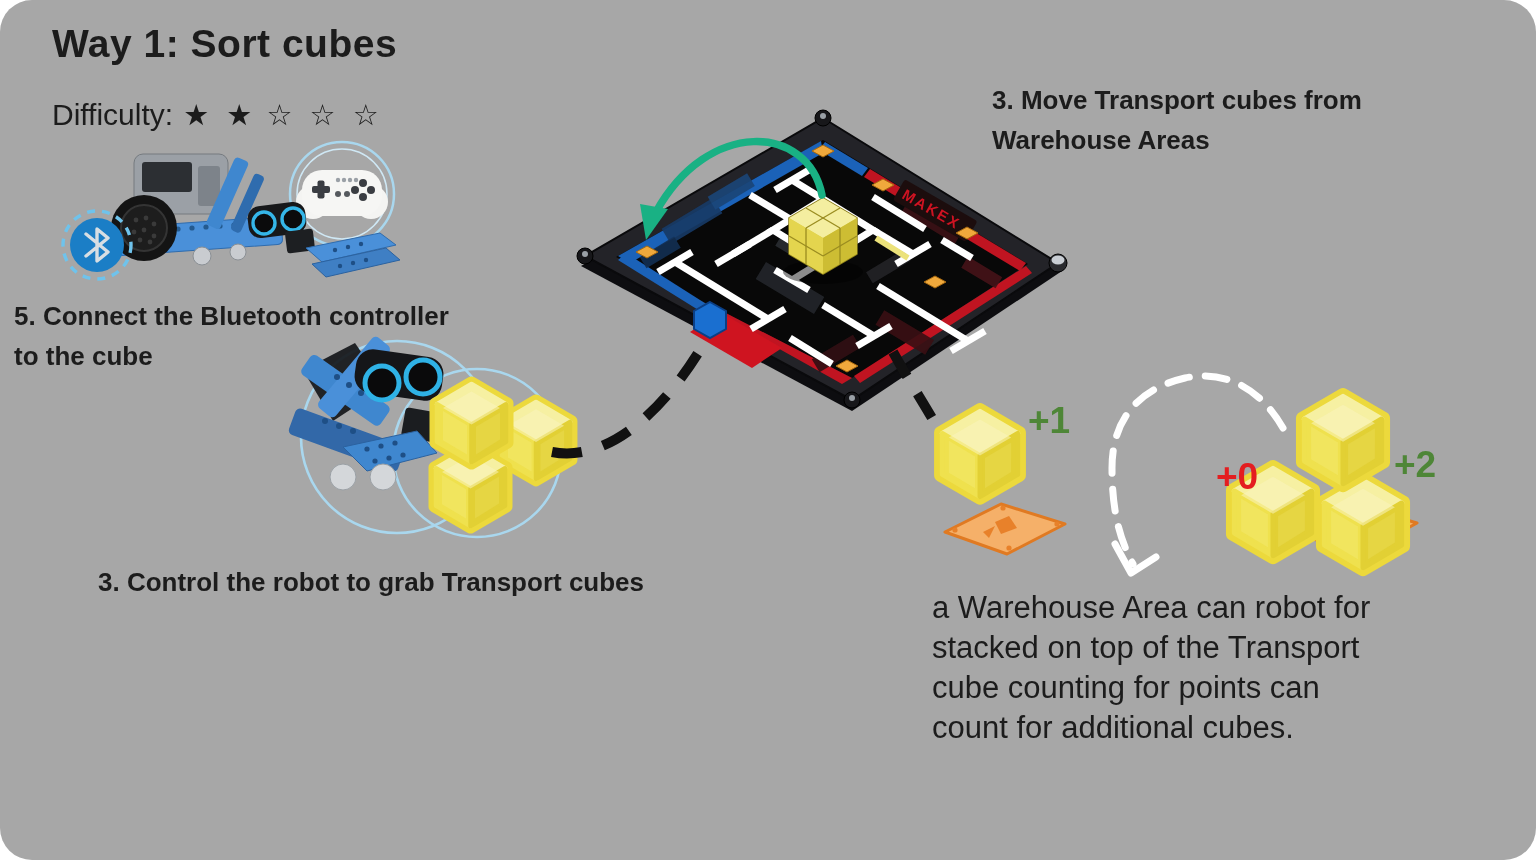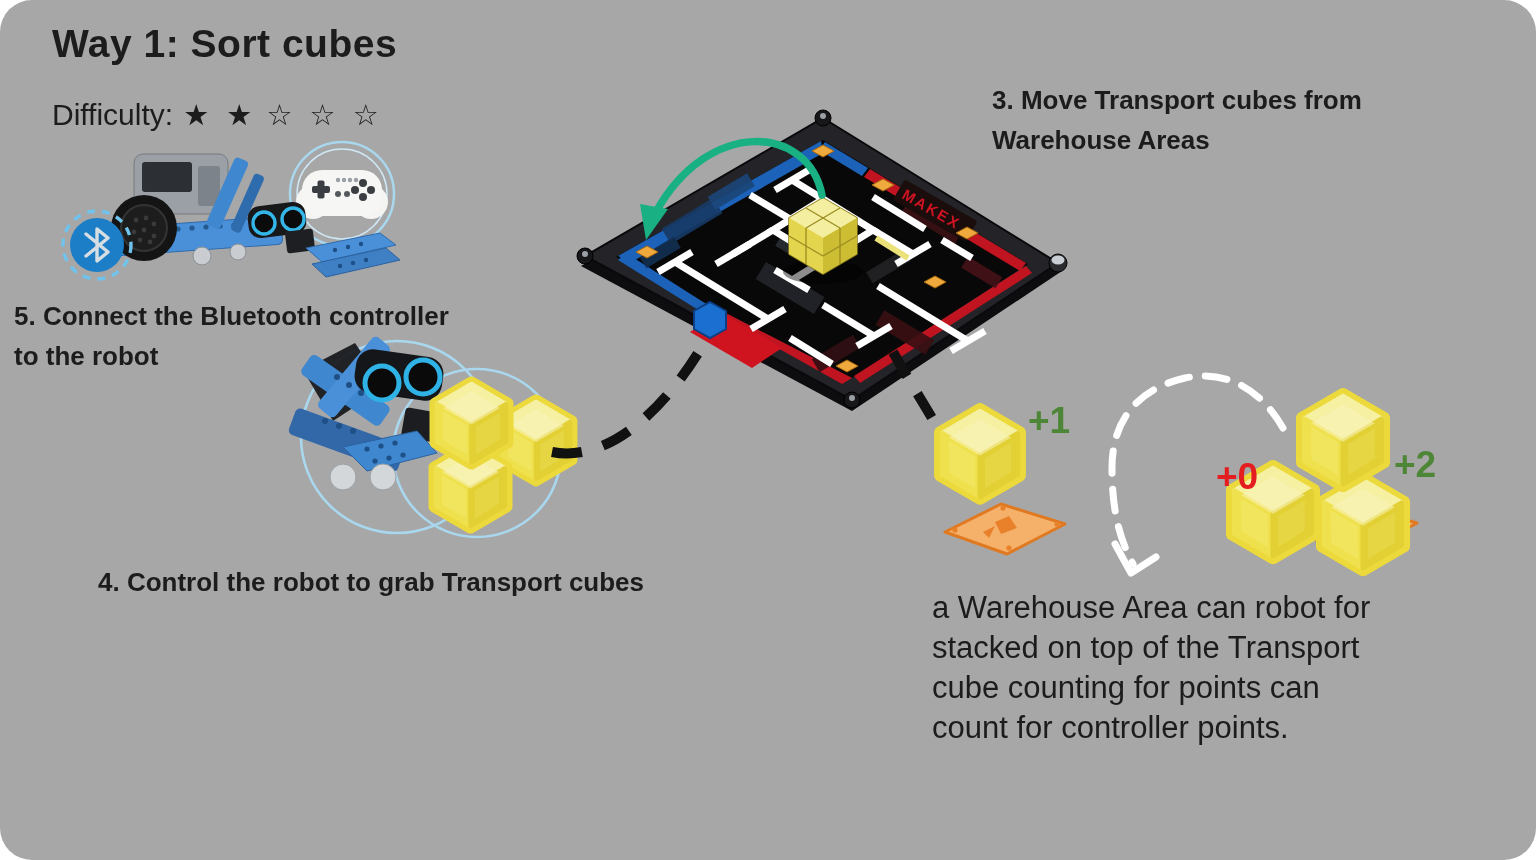--- a/index.html
+++ b/index.html
@@ -145,21 +145,21 @@
 
     <g>
       <circle cx="47" cy="117" r="34" fill="none" stroke="#6fc3ec" stroke-width="3.4" stroke-dasharray="8 7"></circle>
       <circle cx="47" cy="117" r="27" fill="var(--bluetooth-blue)"></circle>
       <polyline points="36,106 58,124 47,133 47,101 58,110 36,128" fill="none" stroke="#d7dee3" stroke-width="3.4" stroke-linejoin="round" stroke-linecap="round"></polyline>
     </g>
   </svg>
 
   <div class="abs step-text" id="step1-text">
     <div>5. Connect the Bluetooth controller</div>
-    <div>to the robot</div>
+    <div>to the cube</div>
   </div>
 
   <svg class="layer" style="left:285px;top:325px;z-index:3;" width="340" height="260" viewBox="0 0 340 260">
     <circle cx="112" cy="112" r="96" fill="none" stroke="var(--circle-blue)" stroke-width="2.6"></circle>
     <circle cx="192" cy="128" r="84" fill="none" stroke="var(--circle-blue)" stroke-width="2.6"></circle>
     <g>
       <polygon points="18,45 70,18 100,62 48,96" fill="#15171a" opacity=".92"></polygon>
       <rect x="28" y="28" width="96" height="24" rx="5" fill="#3f87cf" transform="rotate(35 28 28)"></rect>
       <rect x="12" y="82" width="116" height="28" rx="5" fill="#3268a8" transform="rotate(20 12 82)"></rect>
       <rect x="58" y="6" width="22" height="92" rx="5" fill="#4a90d9" transform="rotate(40 69 52)"></rect>
@@ -190,21 +190,21 @@
       <circle cx="98" cy="152" r="13" fill="#d4d7da" stroke="#9aa0a5"></circle>
     </g>
     <g>
       <use href="#iso-cube" transform="translate(214,74) scale(0.74)"></use>
       <use href="#iso-cube" transform="translate(148,120) scale(0.75)"></use>
       <use href="#iso-cube" transform="translate(149,56) scale(0.75)"></use>
     </g>
   </svg>
 
   <div class="abs step-text" id="step2-text">
-    <div>4. Control the robot to grab Transport cubes</div>
+    <div>3. Control the robot to grab Transport cubes</div>
   </div>
 
   <svg class="layer" style="left:570px;top:100px;z-index:2;" width="505" height="315" viewBox="0 0 505 315">
 
     <polygon points="253,26 492,171 282,311 11,166" fill="#0d0d10"></polygon>
 
     <polygon points="253,18 488,163 282,300 15,156" fill="#232328" stroke="#0a0a0c" stroke-width="2"></polygon>
 
     <polygon points="253,40 458,164 282,278 46,157" fill="#080808"></polygon>
 
@@ -351,16 +351,16 @@
     <use href="#iso-cube" transform="translate(6,82) scale(0.84)"></use>
     <use href="#iso-cube" transform="translate(76,10) scale(0.84)"></use>
   </svg>
   <div class="abs score-label" id="plus-zero">+0</div>
   <div class="abs score-label" id="plus-two">+2</div>
 
   <div class="abs" id="note-text">
     <div>a Warehouse Area can robot for</div>
     <div>stacked on top of the Transport</div>
     <div>cube counting for points can</div>
-    <div>count for controller points.</div>
+    <div>count for additional cubes.</div>
   </div>
 
 </div>
 
 </body></html>

